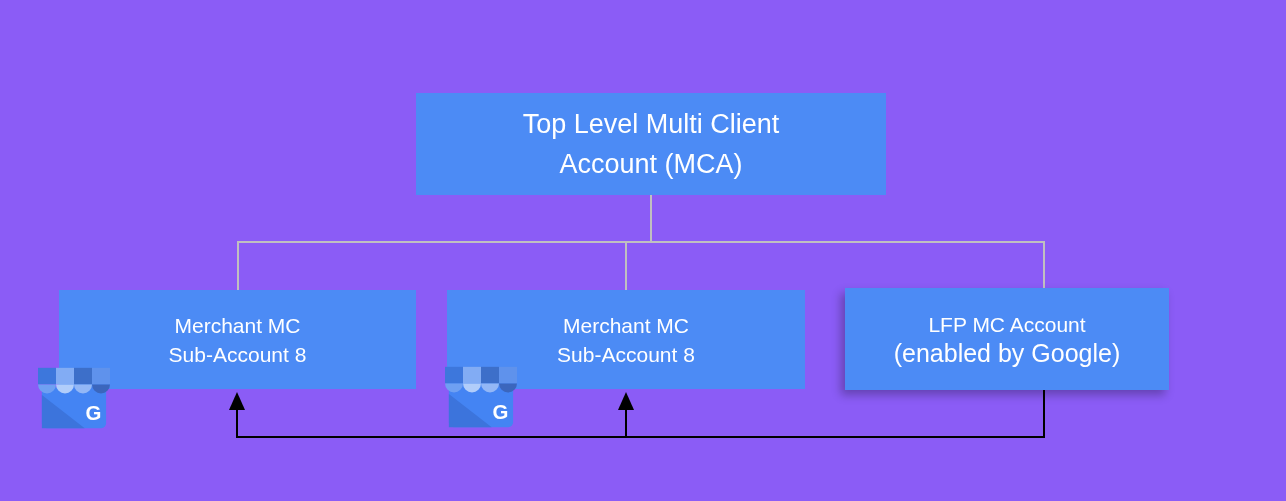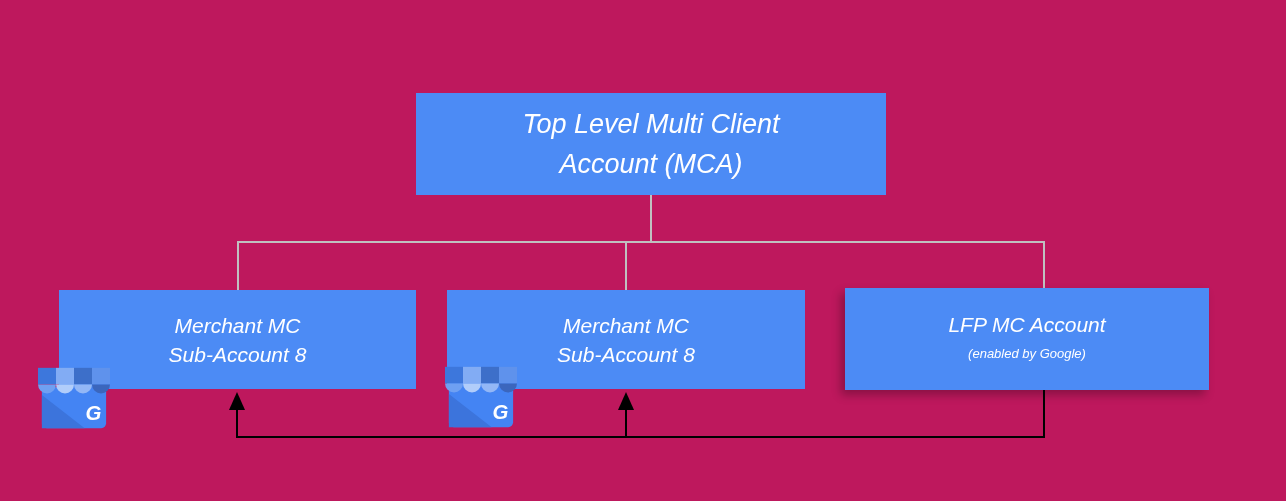--- a/index.html
+++ b/index.html
@@ -5,23 +5,22 @@
   html, body {
     margin: 0;
     padding: 0;
     background: #ffffff;
     font-family: "Liberation Sans", sans-serif;
   }
   .canvas {
     position: relative;
     width: 1286px;
     height: 501px;
-    background: #be185d;
+    background: #8b5cf6;
     overflow: hidden;
-    font-style: italic;
   }
   .node {
     position: absolute;
     background: #4C8BF5;
     color: #ffffff;
     display: flex;
     flex-direction: column;
     align-items: center;
     justify-content: center;
     text-align: center;
@@ -32,25 +31,25 @@
   }
   .node-sub1 {
     left: 59px; top: 290px; width: 357px; height: 99px;
     font-size: 21px; line-height: 29px;
   }
   .node-sub2 {
     left: 447px; top: 290px; width: 358px; height: 99px;
     font-size: 21px; line-height: 29px;
   }
   .node-lfp {
-    left: 845px; top: 288px; width: 364px; height: 102px;
+    left: 845px; top: 288px; width: 324px; height: 102px;
     font-size: 21px; line-height: 29px;
     box-shadow: -4px 5px 9px rgba(0,0,0,0.28);
   }
-  .node-lfp .line2 { font-size: 13px; }
+  .node-lfp .line2 { font-size: 25px; }
 
   .gray-line {
     position: absolute;
     background: #c0c0c0;
   }
   .black-line {
     position: absolute;
     background: #000000;
   }
   

